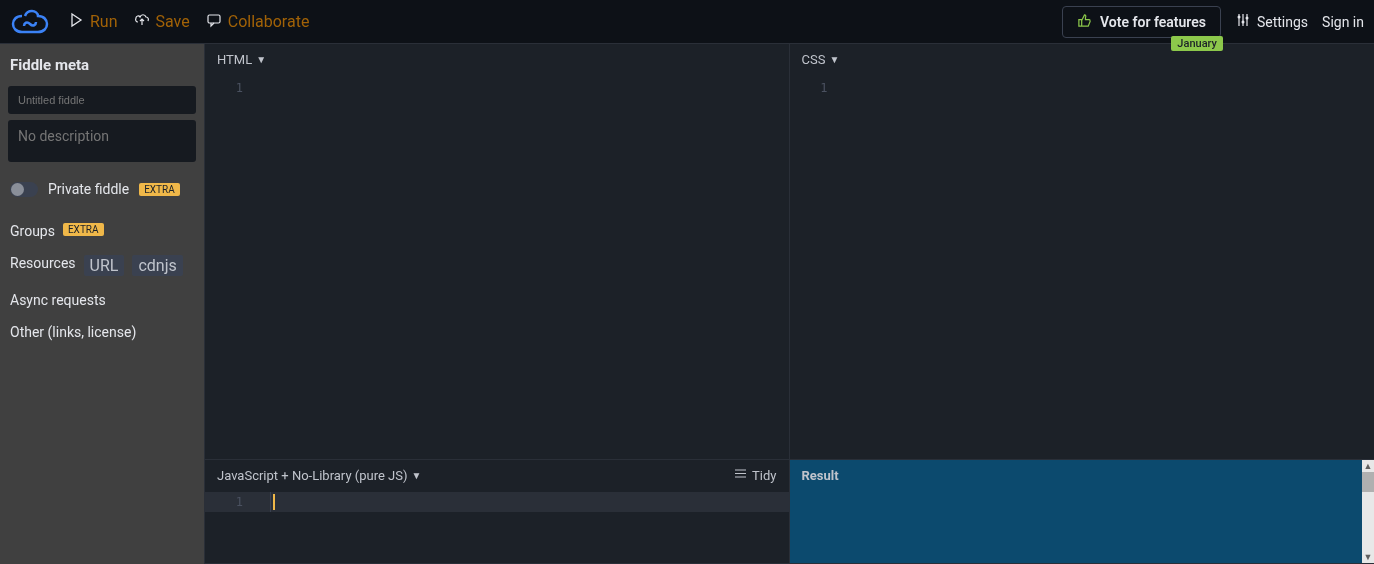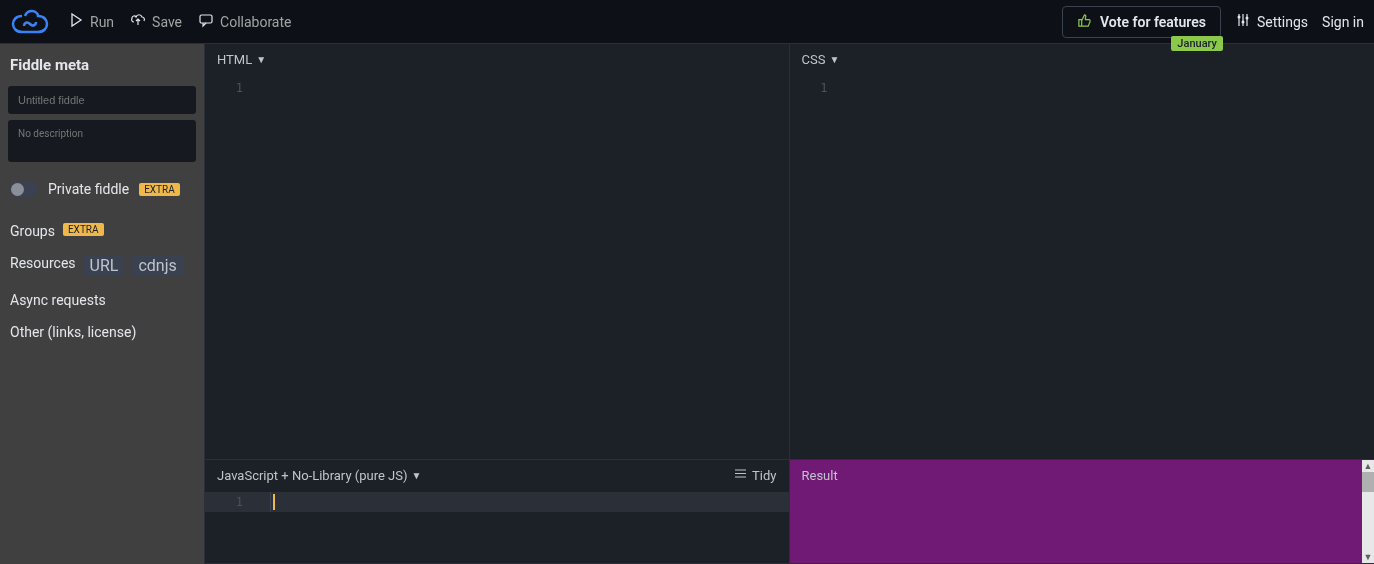--- a/index.html
+++ b/index.html
@@ -19,23 +19,23 @@
   align-items: center;
   padding: 0 10px;
   border-bottom: 1px solid #2a2f38;
 }
 .logo { display:flex; align-items:center; margin-right:18px; }
 .top-actions { display:flex; align-items:center; gap:16px; }
 .top-action {
   display:flex;
   align-items:center;
   gap:6px;
-  color:#a3a3a3;
-  cursor:pointer;
-  font-size:14px;
+  color:#a16207;
+  cursor:pointer;
+  font-size:16px;
 }
 .top-action svg { width:16px; height:16px; }
 .spacer { flex:1; }
 .vote-btn {
   display:flex;
   align-items:center;
   gap:8px;
   border:1px solid #3a4150;
   border-radius:4px;
   padding:6px 14px;
@@ -81,21 +81,21 @@
 }
 .textarea-input {
   background:#161a20;
   border:none;
   border-radius:3px;
   padding:8px 10px;
   color:#8a8f99;
   width:188px;
   height:42px;
   margin-bottom:16px;
-  font-size:10px;
+  font-size:14px;
   resize:none;
   font-family:inherit;
 }
 .toggle-row {
   display:flex;
   align-items:center;
   gap:10px;
   margin-bottom:26px;
   padding-left:2px;
 }
@@ -192,21 +192,21 @@
   height:20px;
   display:flex;
   align-items:center;
 }
 .cursor {
   width:2px;
   height:16px;
   background:#f0b849;
   margin-left:2px;
 }
-.result-pane { background:#701a75; position:relative; }
+.result-pane { background:#0c4a6e; position:relative;font-weight:bold; }
 .scrollbar-track {
   position:absolute;
   right:0;
   top:0;
   bottom:0;
   width:12px;
   background:#e8e8e8;
 }
 .scrollbar-thumb {
   background:#b0b0b0;

